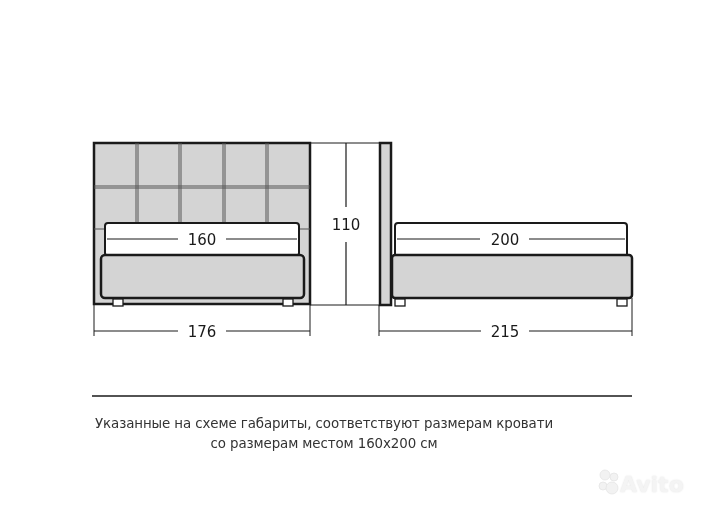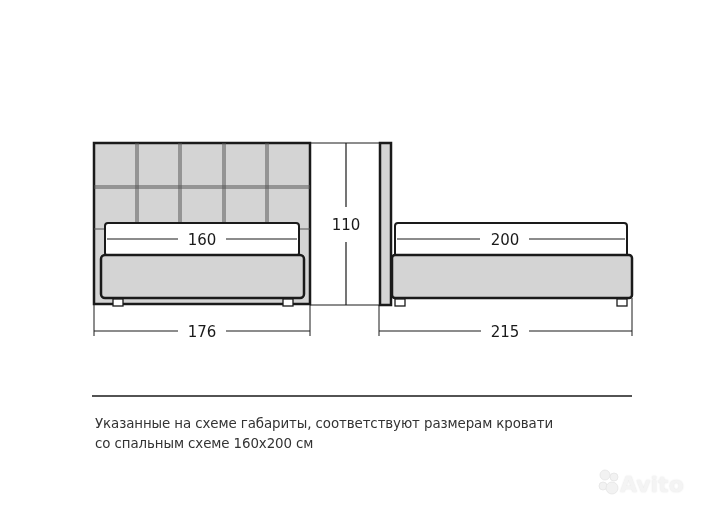--- a/index.html
+++ b/index.html
@@ -2,21 +2,21 @@
 <html><head>
   <meta charset="utf-8">
   <style>
     html, body { margin: 0; padding: 0; background: #ffffff; }
     body { width: 720px; height: 509px; position: relative; overflow: hidden;
            font-family: "DejaVu Sans", "Liberation Sans", sans-serif; color: #222; }
     #diagram { position: absolute; left: 0; top: 0; }
     .dim-label { font-family: "DejaVu Sans", sans-serif; font-size: 15px; fill: #1a1a1a; }
     .caption { position: absolute; left: 95px; top: 414px; font-size: 13.4px; line-height: 20px;
                color: #333; font-family: "DejaVu Sans", sans-serif; letter-spacing: -0.1px; }
-    .caption div { white-space: nowrap; }
+    .caption div { white-space: nowrap; text-align: center; }
     .watermark { position: absolute; left: 620px; top: 472px; font-size: 22px; font-weight: bold;
                  color: #f4f4f4; font-family: "DejaVu Sans", sans-serif;
                  text-shadow: 0 0 2px #e2e2e2; }
   </style>
 </head>
 <body>
 
 <svg id="diagram" width="720" height="509" viewBox="0 0 720 509" xmlns="http://www.w3.org/2000/svg">
 
   <g>
@@ -87,16 +87,16 @@
   <g fill="#f2f2f2" stroke="#e4e4e4" stroke-width="0.8">
     <circle cx="605" cy="475" r="5"></circle>
     <circle cx="614" cy="477" r="4"></circle>
     <circle cx="603" cy="486" r="4"></circle>
     <circle cx="612" cy="488" r="6"></circle>
   </g>
 </svg>
 
 <div class="caption">
   <div>Указанные на схеме габариты, соответствуют размерам кровати</div>
-  <div>со спальным схеме 160x200 см</div>
+  <div>со размерам местом 160x200 см</div>
 </div>
 
 <div class="watermark">Avito</div>
 
 </body></html>

